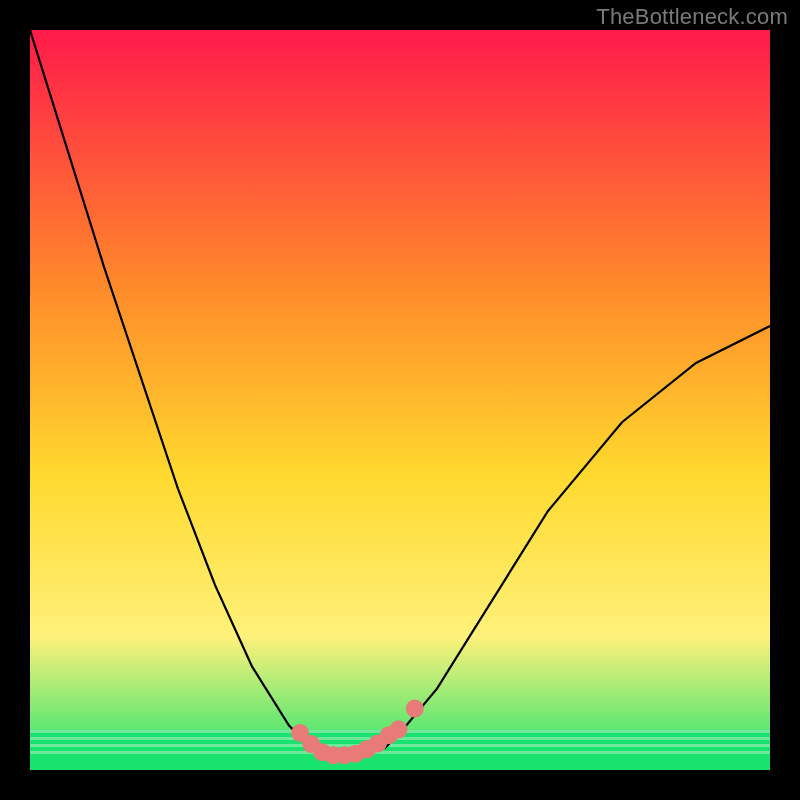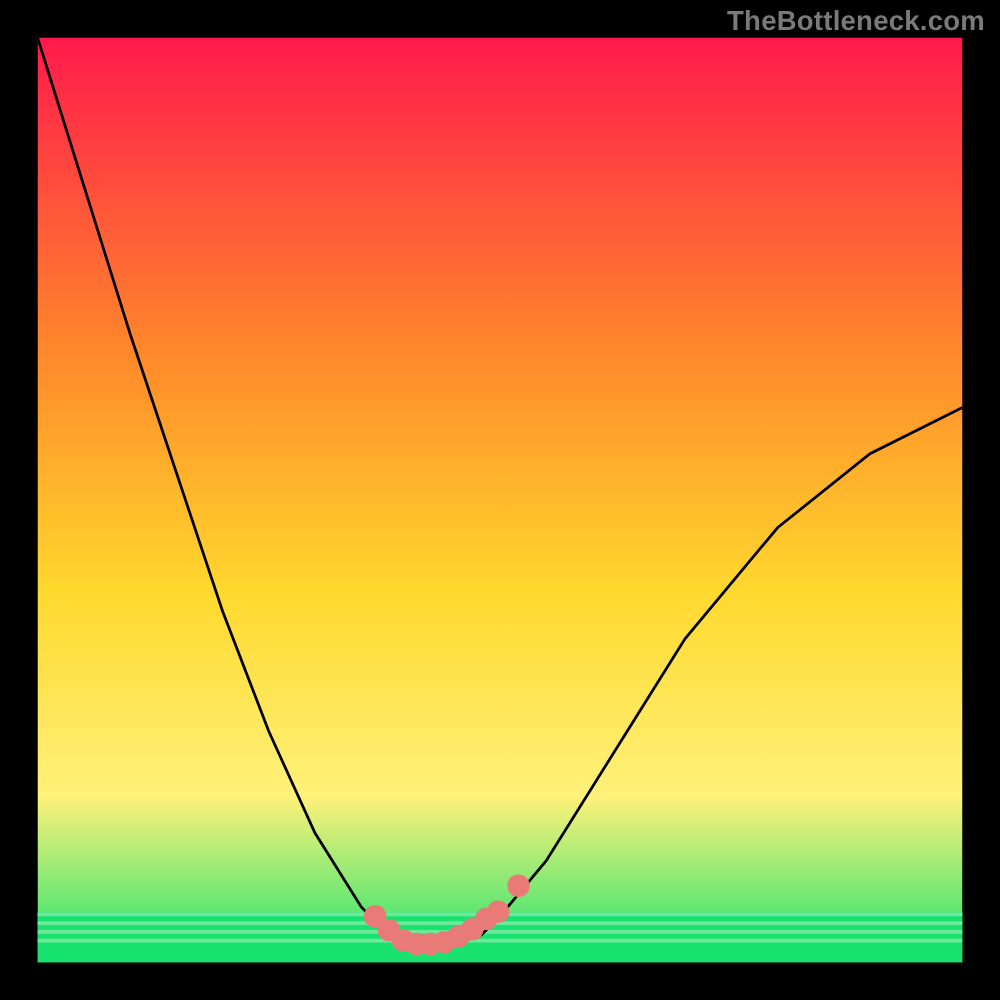--- a/index.html
+++ b/index.html
@@ -18,21 +18,21 @@
     background: #000;
   }
   .watermark {
     position: absolute;
     top: 4px;
     right: 12px;
     color: #7a7a7a;
     font-size: 22px;
     letter-spacing: 0.2px;
     z-index: 10;
-    font-weight: 700;
+    font-weight: 400;
   }
   .plot {
     position: absolute;
     left: 30px;
     top: 30px;
     width: 740px;
     height: 740px;
   }
   .plot svg {
     display: block;

